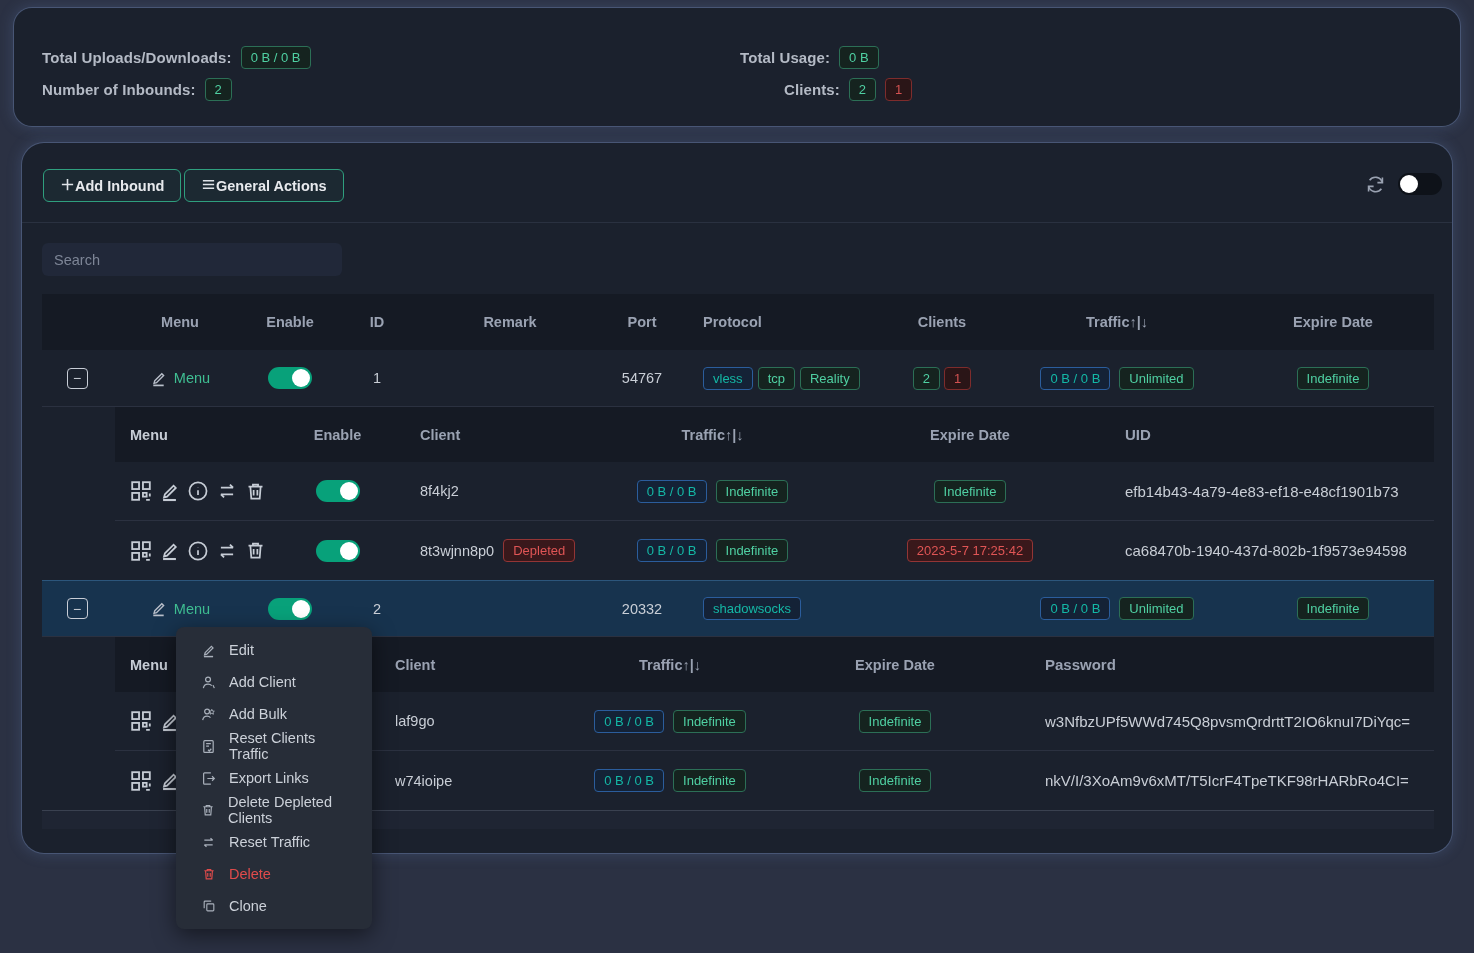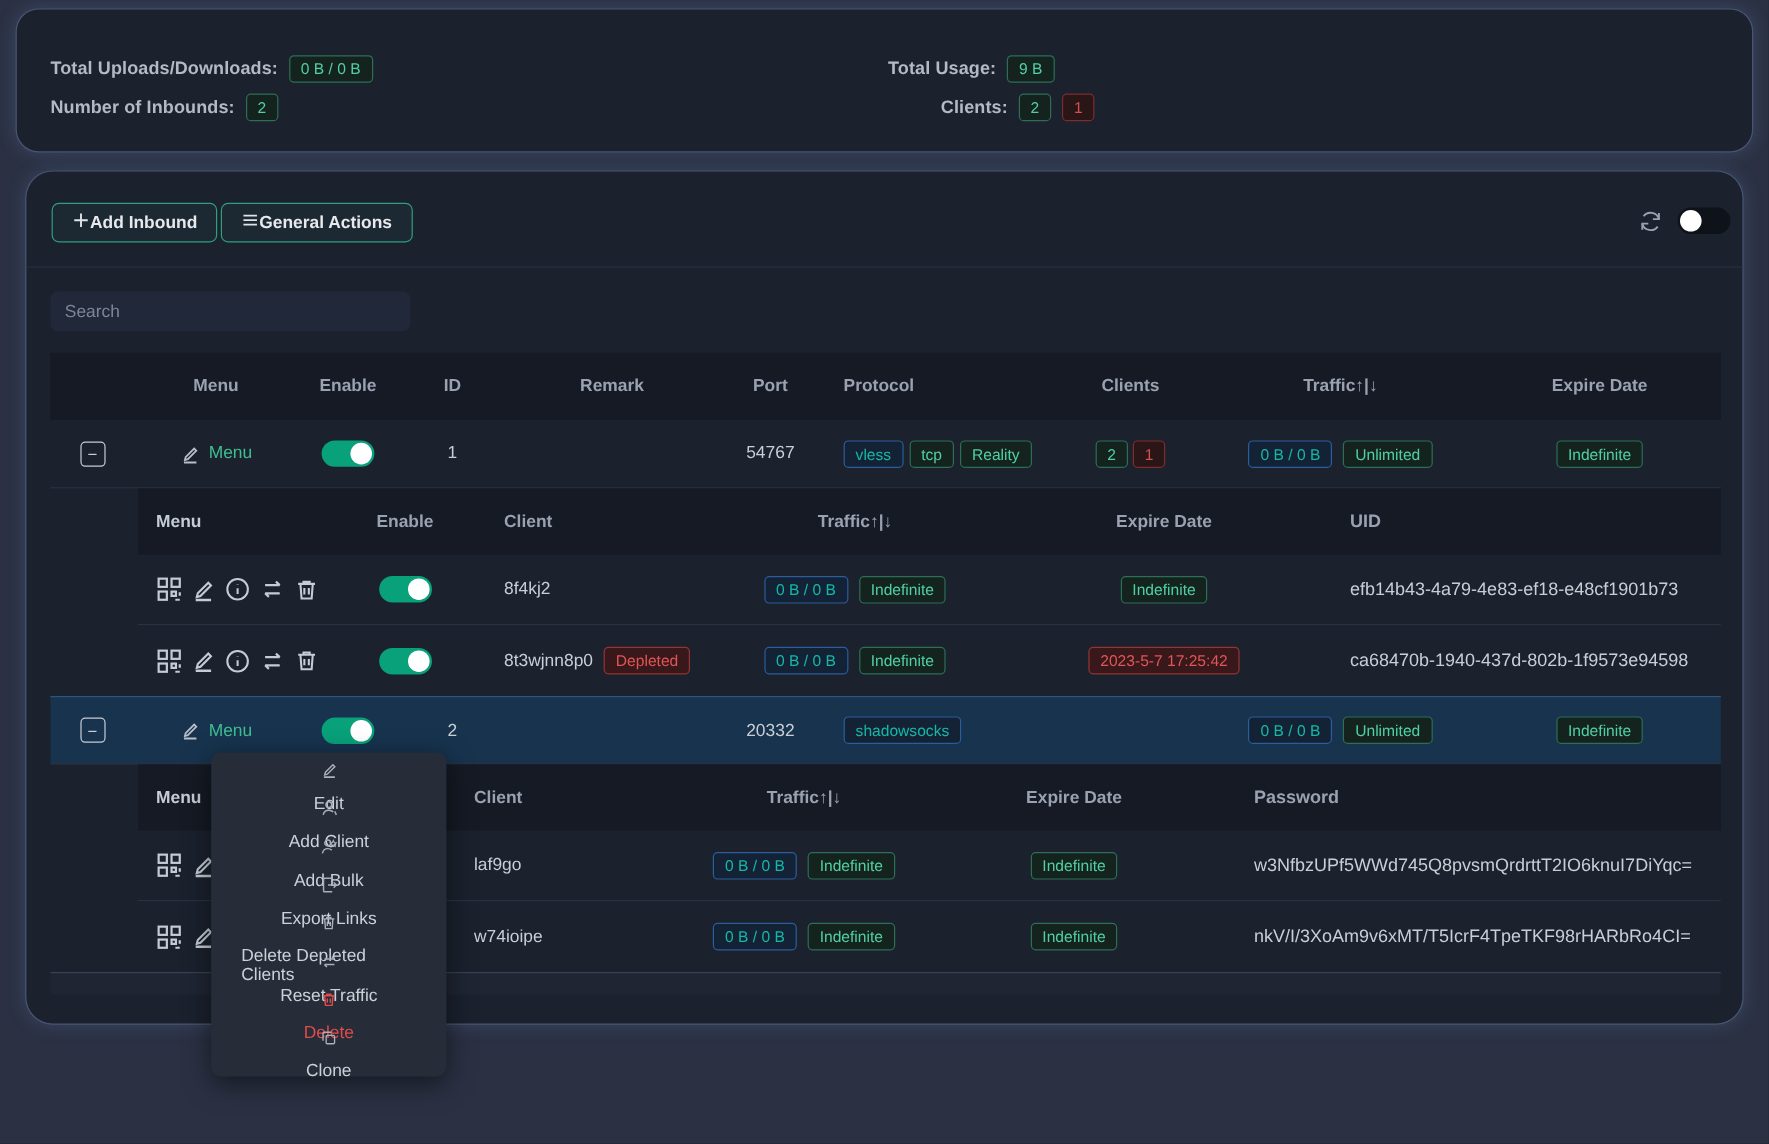--- a/index.html
+++ b/index.html
@@ -81,39 +81,39 @@
   .act-icon { color:#c6ccd5; cursor:pointer; display:inline-flex; }
 
   #table-footer { height:19px; background:#1f2533; border-top:1px solid #3a4150; }
 
   
   #context-menu {
     position:absolute; left:176px; top:627px; width:196px; z-index:10;
     background:#272d38; border-radius:8px; padding:7px 0;
     box-shadow:0 6px 22px rgba(0,0,0,.5);
   }
-  .dd-item { height:32px; display:flex; align-items:center; gap:13px; padding:0 25px; font-size:14.5px; color:#ccd1d9; cursor:pointer;flex-direction:column; }
+  .dd-item { height:32px; display:flex; align-items:center; gap:13px; padding:0 25px; font-size:14.5px; color:#ccd1d9; cursor:pointer; }
   .dd-item .dd-ic { color:#a9b0bb; display:inline-flex; width:15px; justify-content:center; }
   .dd-item.danger, .dd-item.danger .dd-ic { color:#e04b4b; }
 </style>
 </head>
 <body>
 
 <div class="card" id="top-card">
   <div class="stat-line" style="left:28px; top:37px;">
     <span class="stat-label">Total Uploads/Downloads:</span>
     <span class="tag green">0 B / 0 B</span>
   </div>
   <div class="stat-line" style="left:28px; top:69px;">
     <span class="stat-label">Number of Inbounds:</span>
     <span class="tag green">2</span>
   </div>
   <div class="stat-line" style="left:726px; top:37px;">
     <span class="stat-label">Total Usage:</span>
-    <span class="tag green">9 B</span>
+    <span class="tag green">0 B</span>
   </div>
   <div class="stat-line" style="left:726px; top:69px;margin-left:44px;">
     <span class="stat-label">Clients:</span>
     <span class="tag green">2</span>
     <span class="tag red">1</span>
   </div>
 </div>
 
 <div class="card" id="main-card">
 
@@ -461,20 +461,30 @@
           <circle cx="6.5" cy="4.8" r="2.6"></circle>
           <path d="M1.8 14c.6-3 2.5-4.2 4.7-4.2 1.4 0 2.7.5 3.6 1.5"></path>
           <path d="M11.5 2.5l.8 1.8 1.9.2-1.4 1.3.4 1.9-1.7-1-1.7 1 .4-1.9-1.4-1.3 1.9-.2z" stroke-width="1"></path>
         </svg>
       </span>
     <span>Add Bulk</span>
   </div>
   <div class="dd-item">
     <span class="dd-ic">
         <svg width="15" height="15" viewBox="0 0 16 16" fill="none" stroke="currentColor" stroke-width="1.3">
+          <rect x="3" y="1.8" width="10" height="12.4" rx="1"></rect>
+          <path d="M5.5 5h5M5.5 7.5h3"></path>
+          <path d="M7.5 11.5l1.3 1.3 2.2-2.4"></path>
+        </svg>
+      </span>
+    <span>Reset Clients Traffic</span>
+  </div>
+  <div class="dd-item">
+    <span class="dd-ic">
+        <svg width="15" height="15" viewBox="0 0 16 16" fill="none" stroke="currentColor" stroke-width="1.3">
           <path d="M10.5 2H3.8a1 1 0 0 0-1 1v10a1 1 0 0 0 1 1h6.7"></path>
           <path d="M6.8 8h7.4M11.8 5.6 14.2 8l-2.4 2.4"></path>
         </svg>
       </span>
     <span>Export Links</span>
   </div>
   <div class="dd-item">
     <span class="dd-ic">
         <svg width="14" height="14" viewBox="0 0 18 18" fill="none" stroke="currentColor" stroke-width="1.5">
           <path d="M3 4.8h12M6.8 4.8V3.2h4.4v1.6M4.6 4.8l.8 10.4h7.2l.8-10.4M7.4 7.8v4.6M10.6 7.8v4.6"></path>

